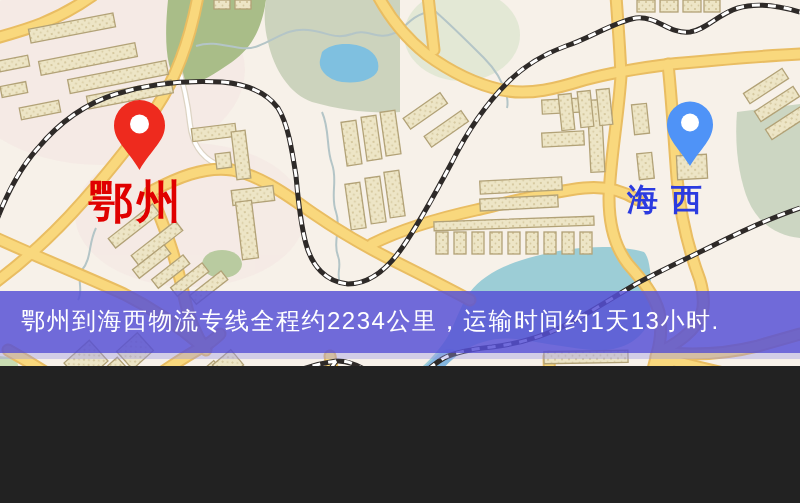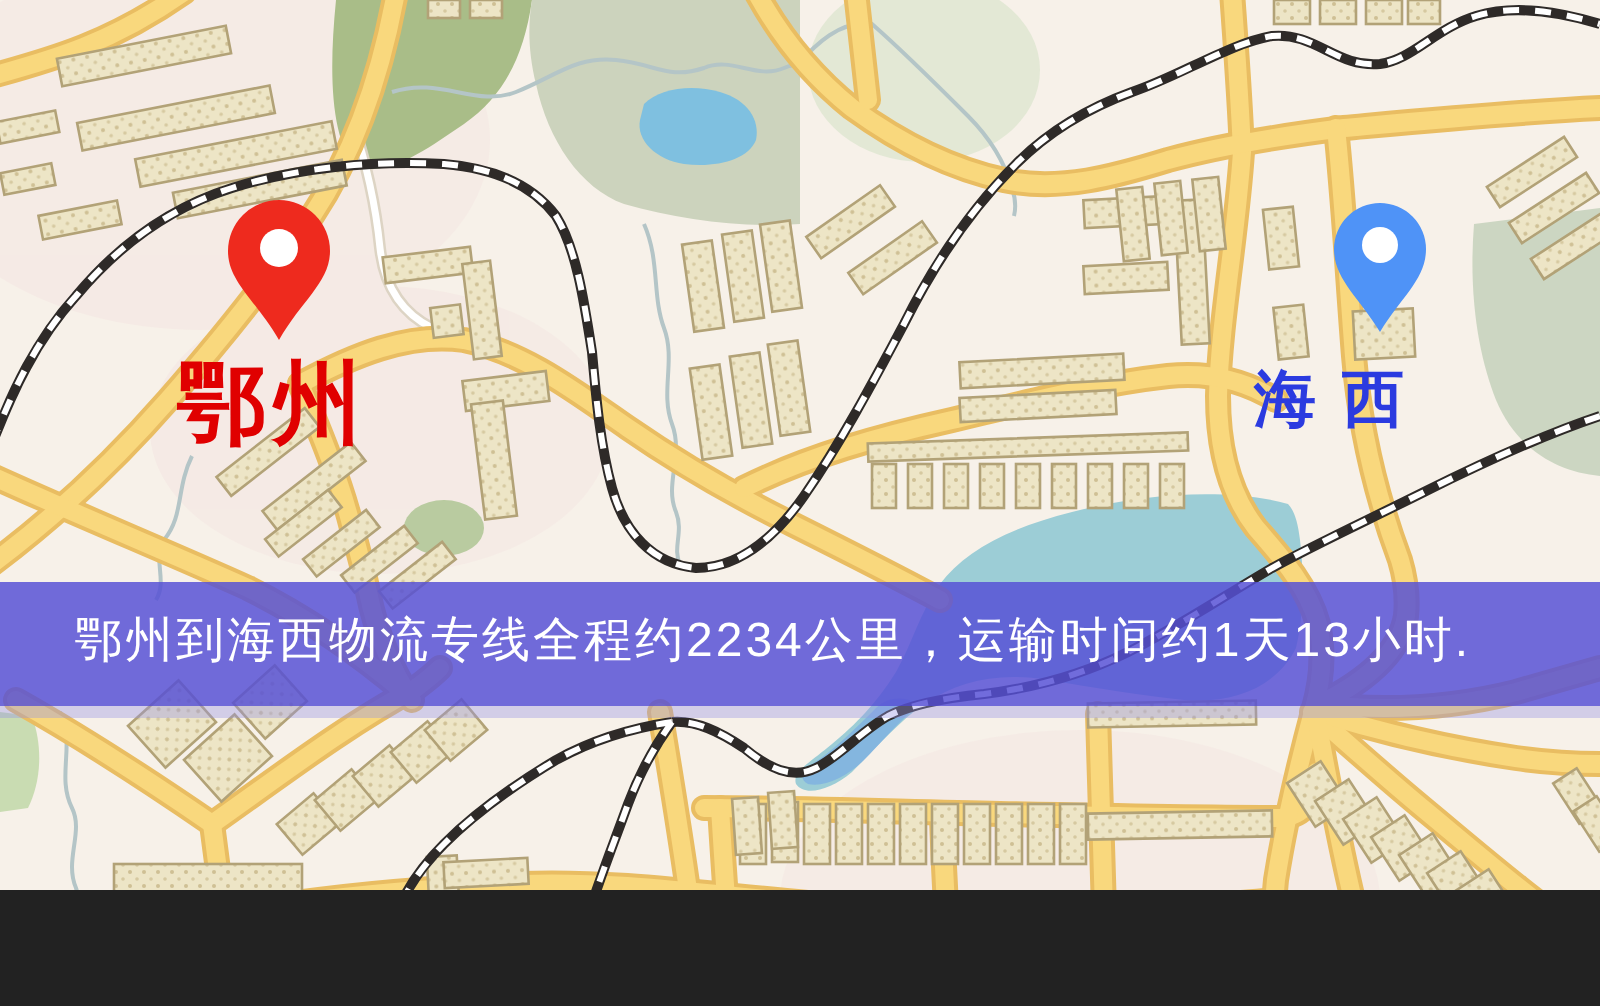--- a/index.html
+++ b/index.html
@@ -1,27 +1,27 @@
 <!DOCTYPE html>
 <html><head>
 <meta charset="utf-8">
 <style>
   html,body{margin:0;padding:0;background:#222;}
-  #screen{position:relative;width:800px;height:445px;overflow:hidden;
+  #screen{position:relative;width:800px;height:366px;overflow:hidden;
           font-family:"Liberation Sans",sans-serif;background:#f7f1e9;}
   #map-svg{position:absolute;left:0;top:0;}
   .place-label{position:absolute;font-weight:bold;white-space:nowrap;
                font-family:"Liberation Serif","DejaVu Serif",serif;}
   #origin-label{left:88px;top:172px;font-size:45px;color:#e00000;letter-spacing:3px;}
   #dest-label{left:627px;top:179px;font-size:31px;color:#2b3be0;letter-spacing:13px;}
   #route-banner{position:absolute;left:0;top:291px;width:800px;height:62px;
                 background:rgba(86,80,213,0.84);}
   #route-banner-soft{position:absolute;left:0;top:353px;width:800px;height:6px;
                 background:rgba(150,148,230,0.38);}
-  #route-banner-text{position:absolute;left:37px;top:0;height:62px;line-height:60px;
+  #route-banner-text{position:absolute;left:21px;top:0;height:62px;line-height:60px;
                 color:#ffffff;font-size:24px;letter-spacing:1.5px;
                 font-family:"Liberation Sans",sans-serif;}
 </style>
 </head>
 <body>
 
 <div id="screen">
 
 <svg id="map-svg" width="800" height="503" viewBox="0 0 800 503" xmlns="http://www.w3.org/2000/svg">
   <defs>

